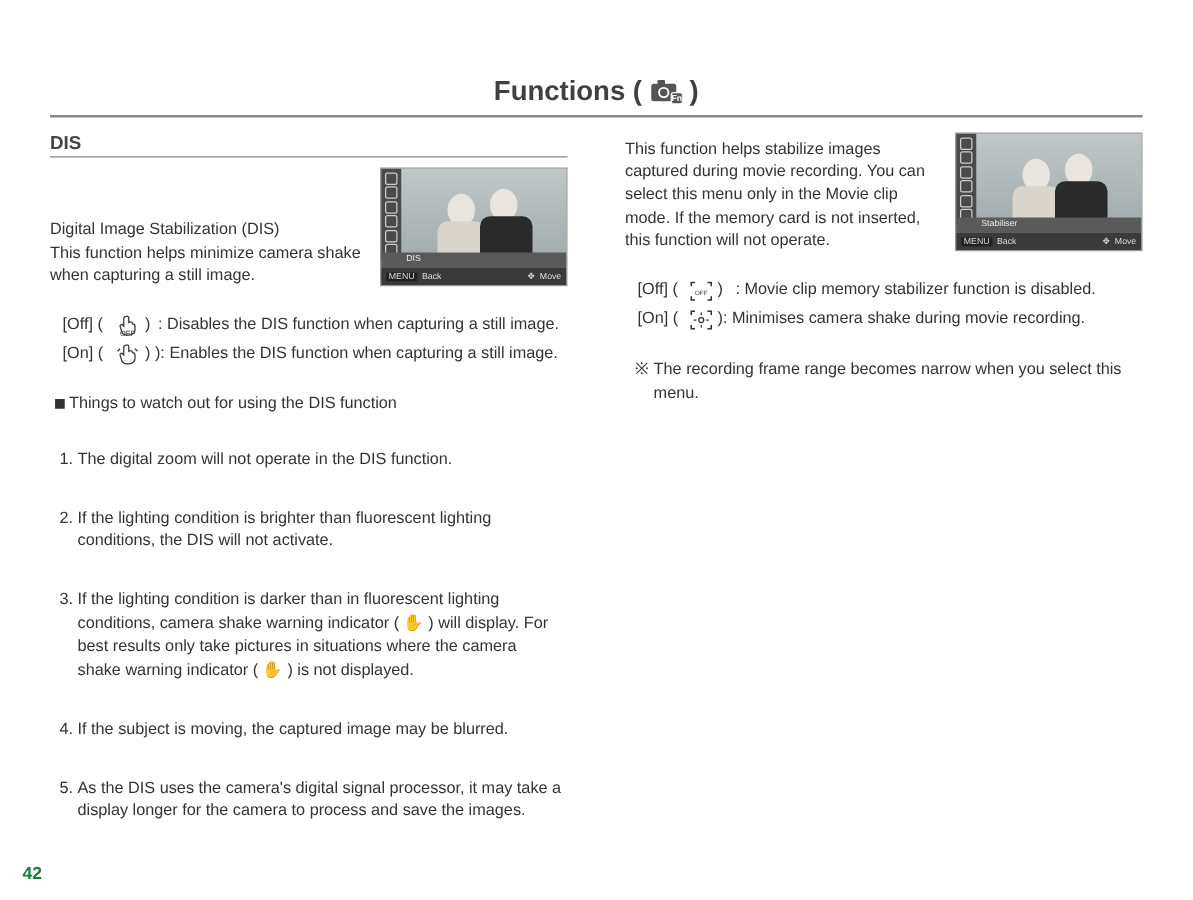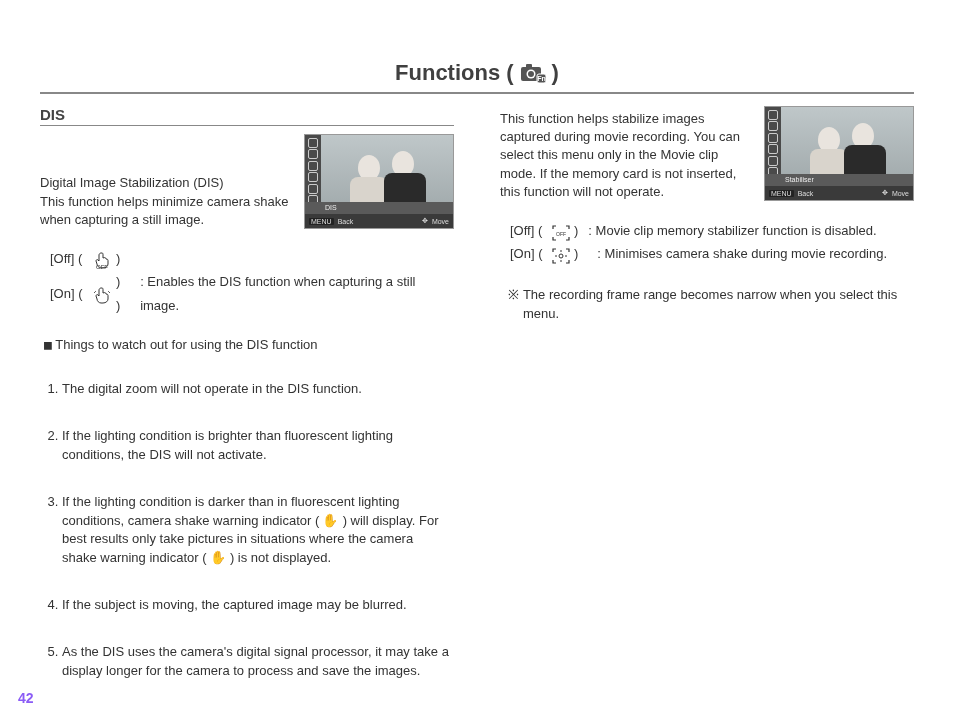--- a/index.html
+++ b/index.html
@@ -81,21 +81,21 @@
     margin: 0 4px;
   }
   .things-heading { margin: 4px 0 8px 4px; }
   .sq { font-family: monospace; }
   ol.notes { margin-left: 22px; line-height: 1.45; }
   ol.notes li { margin-bottom: 2px; padding-right: 4px; margin-top: 28px; }
   .note-line { margin-left: 8px; line-height: 1.45; display:flex; gap:4px; }
   .note-line .sym { flex-shrink:0; }
   .page-number {
     position: absolute; left: 18px; bottom: 14px;
-    color: #8b5cf6; font-size: 14px; font-weight: bold;
+    color: #15803d; font-size: 14px; font-weight: bold;
   }
   .inline-icon { position:relative; top:2px; }
 </style>
 </head>
 <body>
 
 <h1 class="page-title">
   <span>Functions (</span>
   <span class="ticon">
     <svg width="26" height="20" viewBox="0 0 26 20">
@@ -150,30 +150,31 @@
     <div class="opt-list">
       <div class="opt-row">
         <span class="opt-label">[Off] (</span>
         <span class="opt-icon inline-icon">
           <svg width="20" height="18" viewBox="0 0 20 18">
               <path d="M10 1c1 0 1 1 1 2v3c2-1 3 0 3 1 2 0 2 1 2 2v3c0 2-2 4-5 4H9c-2 0-4-2-4-4l-1-3c0-1 1-2 2-1l1 1V3c0-1 1-2 2-2z" fill="none" stroke="#333" stroke-width="1"></path>
               <text x="10" y="17" font-size="6" text-anchor="middle" fill="#333">OFF</text>
             </svg>
         </span>
         <span>)</span>
+        <span style="margin-left:6px;">: Disables the DIS function when capturing a still image.</span>
       </div>
       <div class="opt-row">
         <span class="opt-label">[On] (</span>
         <span class="opt-icon inline-icon">
           <svg width="20" height="18" viewBox="0 0 20 18">
               <path d="M2 6c1-1 2-2 2-2M18 6c-1-1-2-2-2-2M10 1c1 0 1 1 1 2v3c2-1 3 0 3 1 2 0 2 1 2 2v3c0 2-2 4-5 4H9c-2 0-4-2-4-4l-1-3c0-1 1-2 2-1l1 1V3c0-1 1-2 2-2z" fill="none" stroke="#333" stroke-width="1"></path>
             </svg>
         </span>
         <span>) )</span>
-        <span style="margin-left:12px;">: Enables the DIS function when capturing a still image.</span>
+        <span style="margin-left:0;">: Enables the DIS function when capturing a still image.</span>
       </div>
     </div>
 
     <div class="things-heading">
       <span class="sq">■</span>
       <span>Things to watch out for using the DIS function</span>
     </div>
     <ol class="notes">
       <li>The digital zoom will not operate in the DIS function.</li>
       <li>If the lighting condition is brighter than fluorescent lighting conditions, the DIS will not activate.</li>
@@ -231,21 +232,21 @@
       <div class="opt-row">
         <span class="opt-label">[On] (</span>
         <span class="opt-icon inline-icon">
           <svg width="18" height="16" viewBox="0 0 18 16">
               <path d="M1 4V1h3M14 1h3v3M17 12v3h-3M4 15H1v-3" fill="none" stroke="#333" stroke-width="1.2"></path>
               <circle cx="9" cy="8" r="2" fill="none" stroke="#333"></circle>
               <path d="M9 4v-2M9 12v2M5 8h-2M13 8h2" stroke="#333"></path>
             </svg>
         </span>
         <span>)</span>
-        <span style="margin-left:19px;">: Minimises camera shake during movie recording.</span>
+        <span style="margin-left:0;">: Minimises camera shake during movie recording.</span>
       </div>
     </div>
 
     <div class="note-line">
       <span class="sym">※</span>
       <span>The recording frame range becomes narrow when you select this menu.</span>
     </div>
   </div>
 
 </div>

